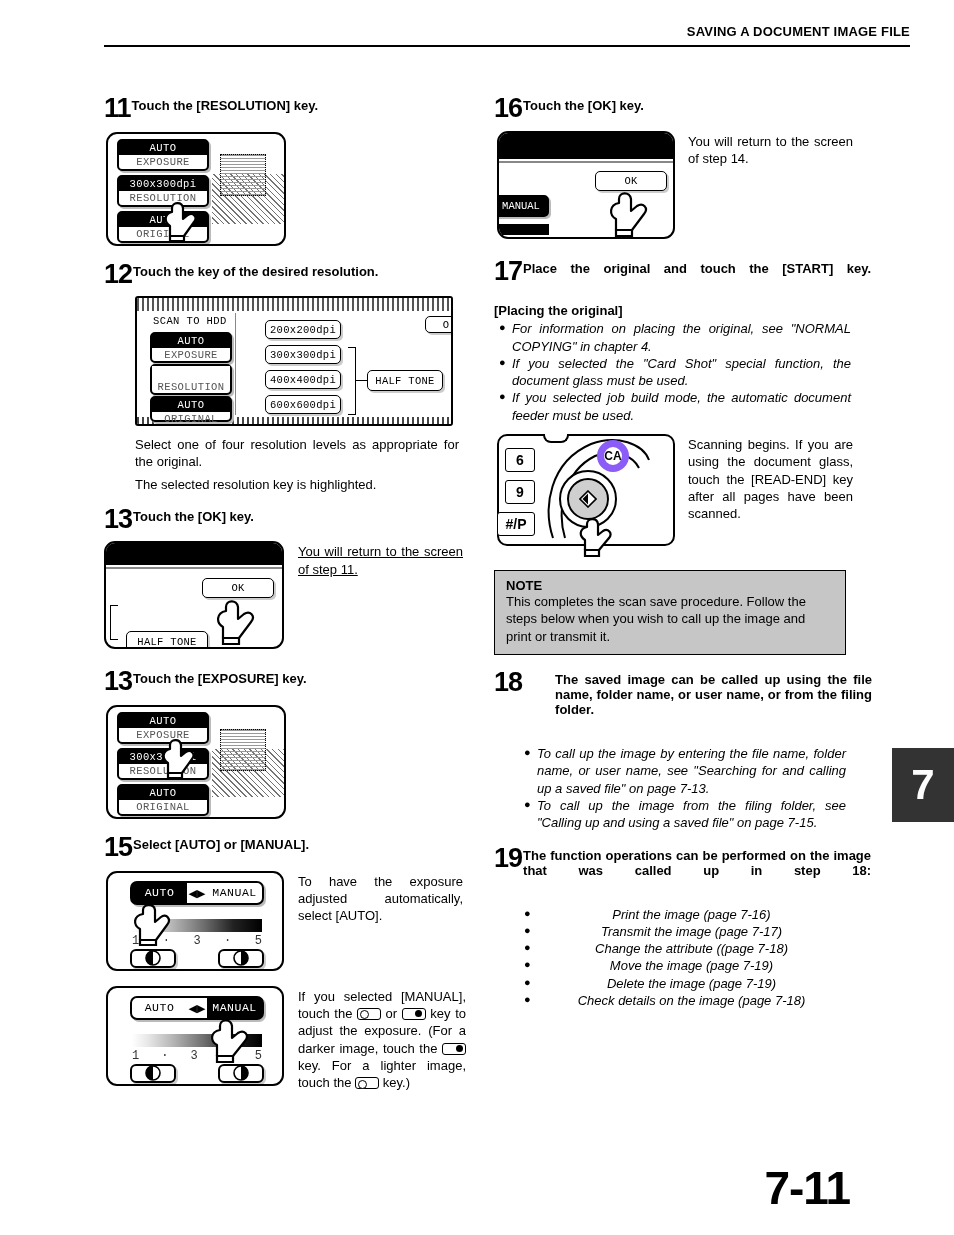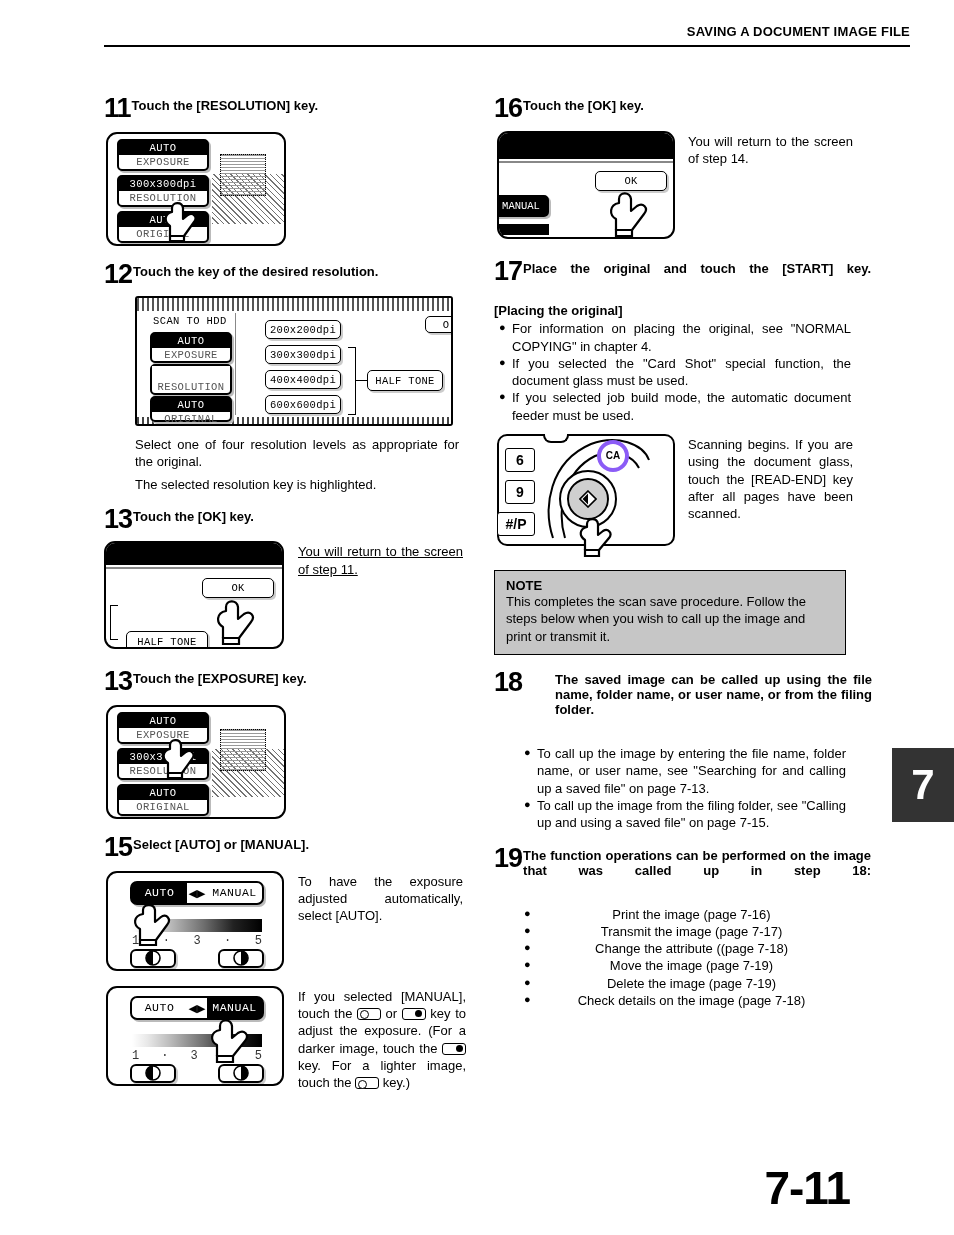--- a/index.html
+++ b/index.html
@@ -50,21 +50,21 @@
   .step-txt.justify::after{ content:""; display:inline-block; width:100%; }
 
   
   .para{
     font-size:13px; line-height:1.32;
     text-align:justify;
   }
   .para + .para{ margin-top:5px; }
 
   
-  ul.bl{ list-style:none; margin:0; padding:0; }
+  ul.bl{ list-style:none; margin:0; padding:0;font-style:italic; }
   ul.bl li{
     position:relative; padding-left:13px;
     font-size:13px; line-height:1.33;
     text-align:justify;
   }
   ul.bl li::before{
     content:"\25CF"; position:absolute; left:0; top:0; font-size:11px;
   }
   ul.bl.nojust li{ text-align:center; }
 
@@ -202,23 +202,23 @@
     font-family:"Liberation Sans",sans-serif;
   }
   .start-outer{
     position:absolute; border:2.2px solid #000; border-radius:50%; background:#fff;
   }
   .start-inner{
     position:absolute; border:2.2px solid #000; border-radius:50%; background:#cfcfcf;
     display:flex; align-items:center; justify-content:center;
   }
   .ca-circle{
-    position:absolute; border:4px solid #8b5cf6; border-radius:50%; background:#fff;
+    position:absolute; border:7px solid #8b5cf6; border-radius:50%; background:#fff;
     display:flex; align-items:center; justify-content:center;
-    font-size:10px; font-weight:bold;
+    font-size:12px; font-weight:bold;
   }
   .sidetext{
     position:absolute; font-size:13px; line-height:1.33; text-align:justify;
   }
 </style>
 </head>
 <body>
 
 <div class="page-header">
   <div class="title">SAVING A DOCUMENT IMAGE FILE</div>

